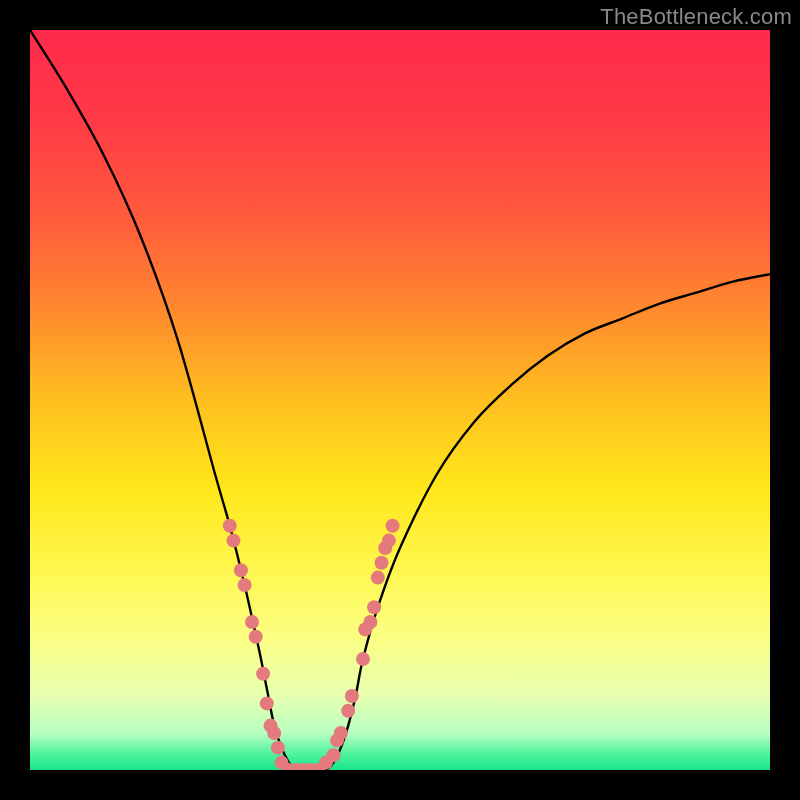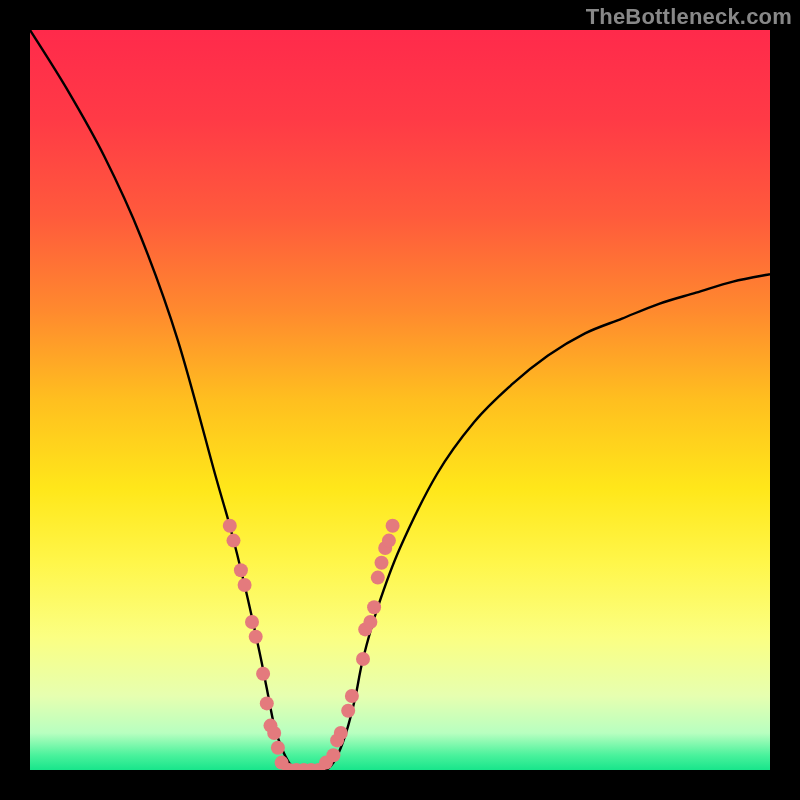--- a/index.html
+++ b/index.html
@@ -37,21 +37,21 @@
     width: 100%;
     height: 100%;
     pointer-events: none;
   }
   .watermark {
     position: absolute;
     top: 4px;
     right: 8px;
     font-family: Arial, Helvetica, sans-serif;
     font-size: 22px;
-    font-weight: bold;
+    font-weight: normal;
     color: #888;
     letter-spacing: 0.2px;
   }
 </style>
 </head>
 <body>
 
 <div class="frame">
   <div class="watermark">TheBottleneck.com</div>
   <div class="plot">

